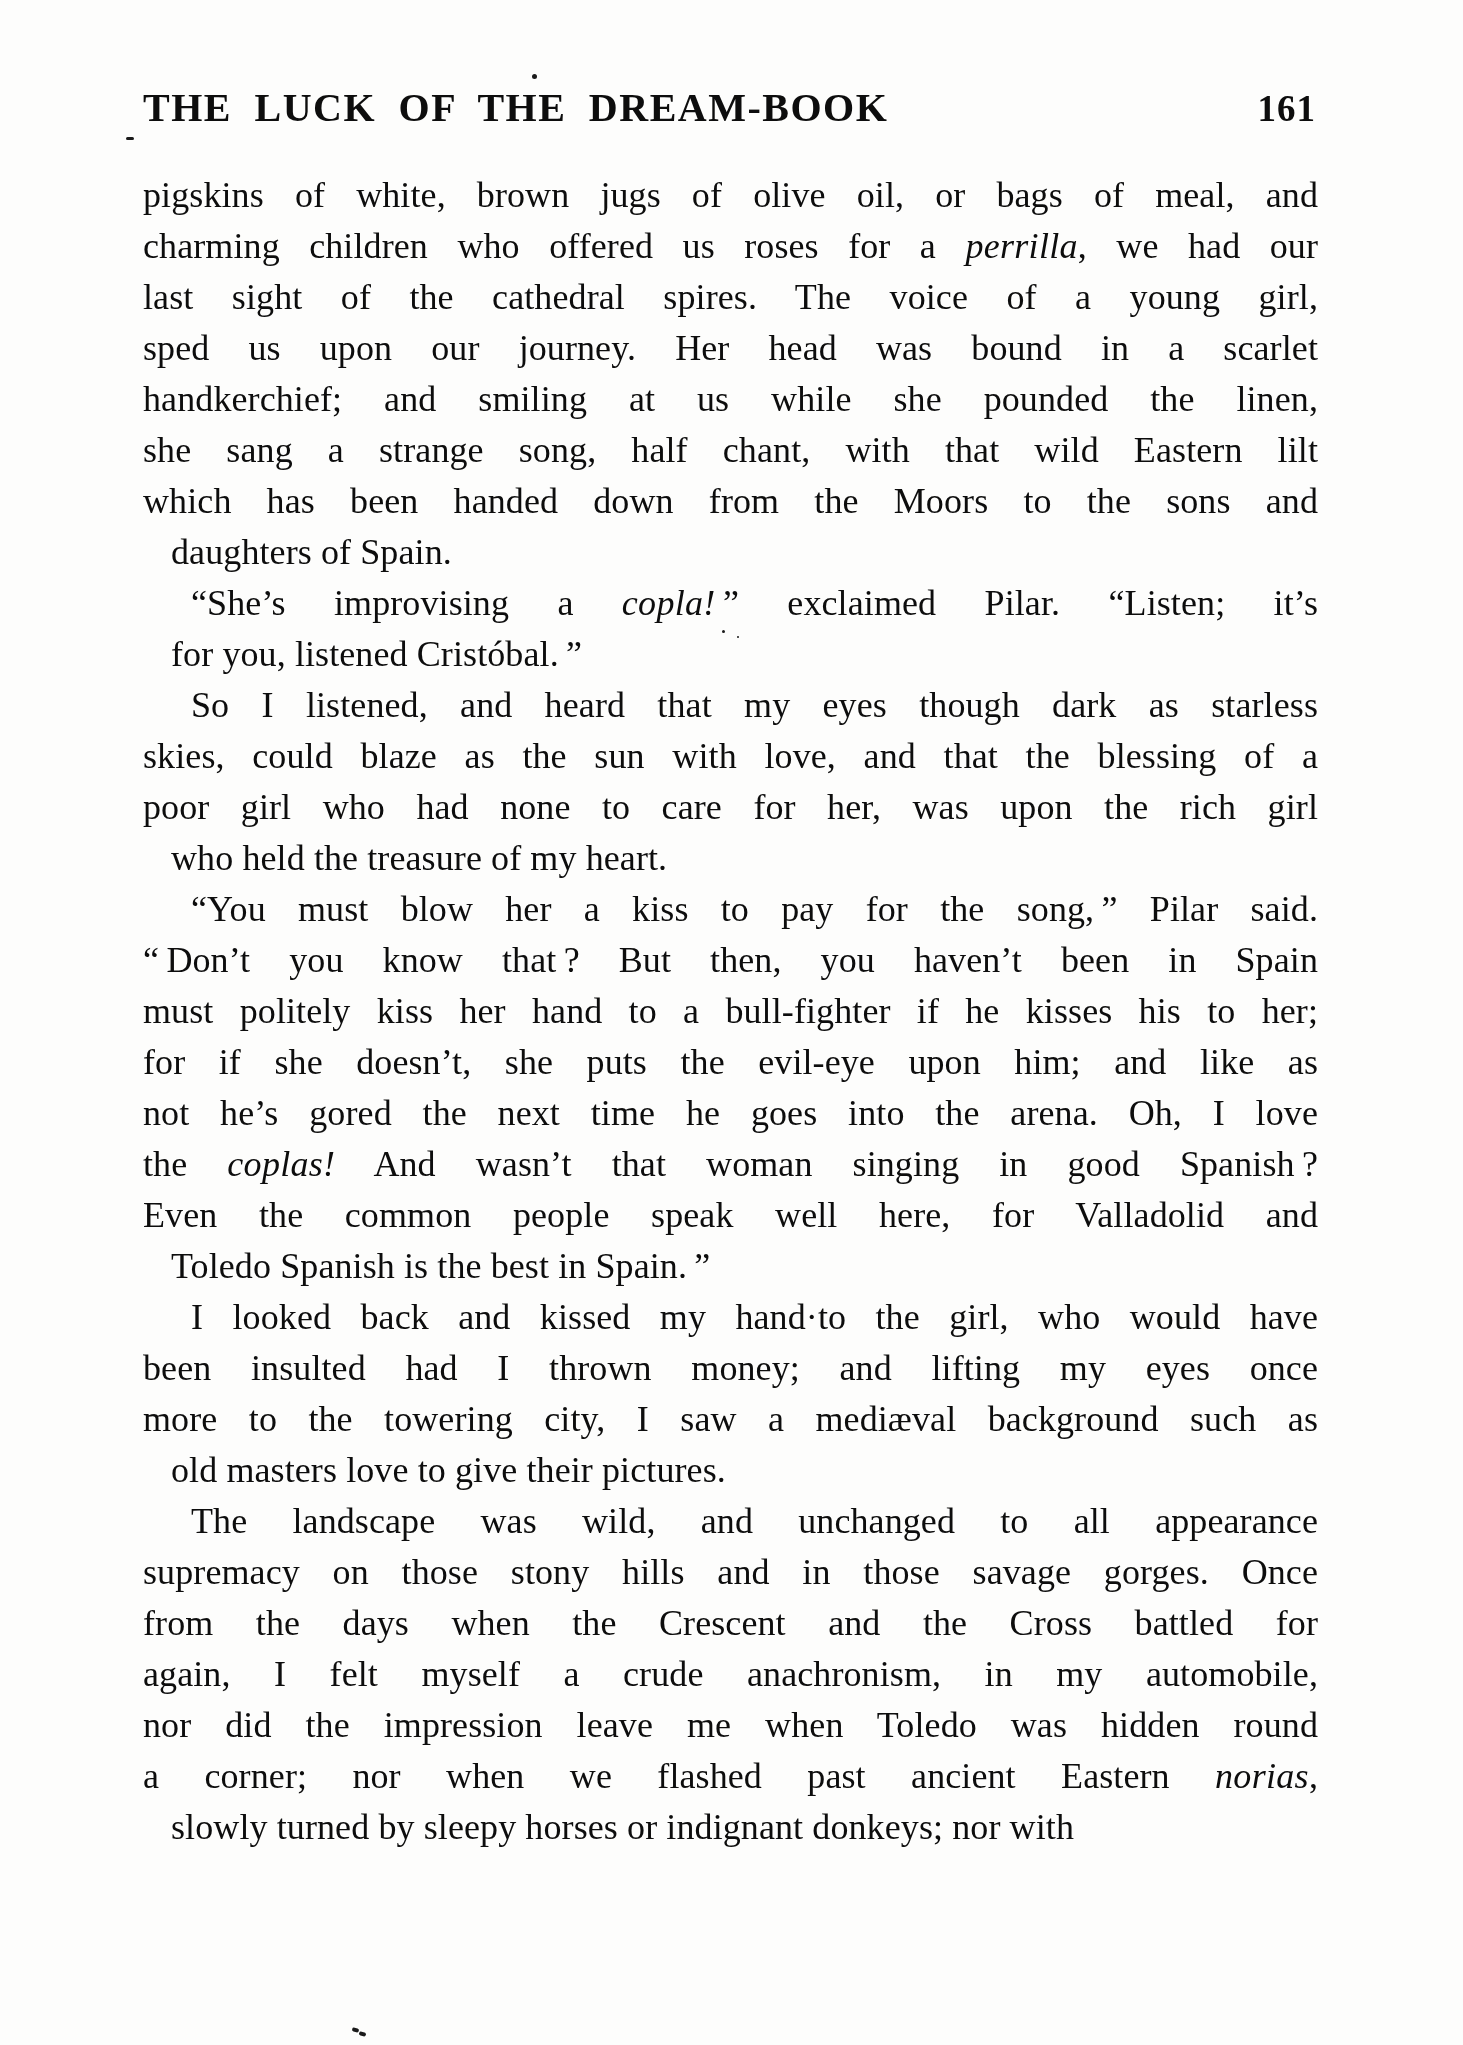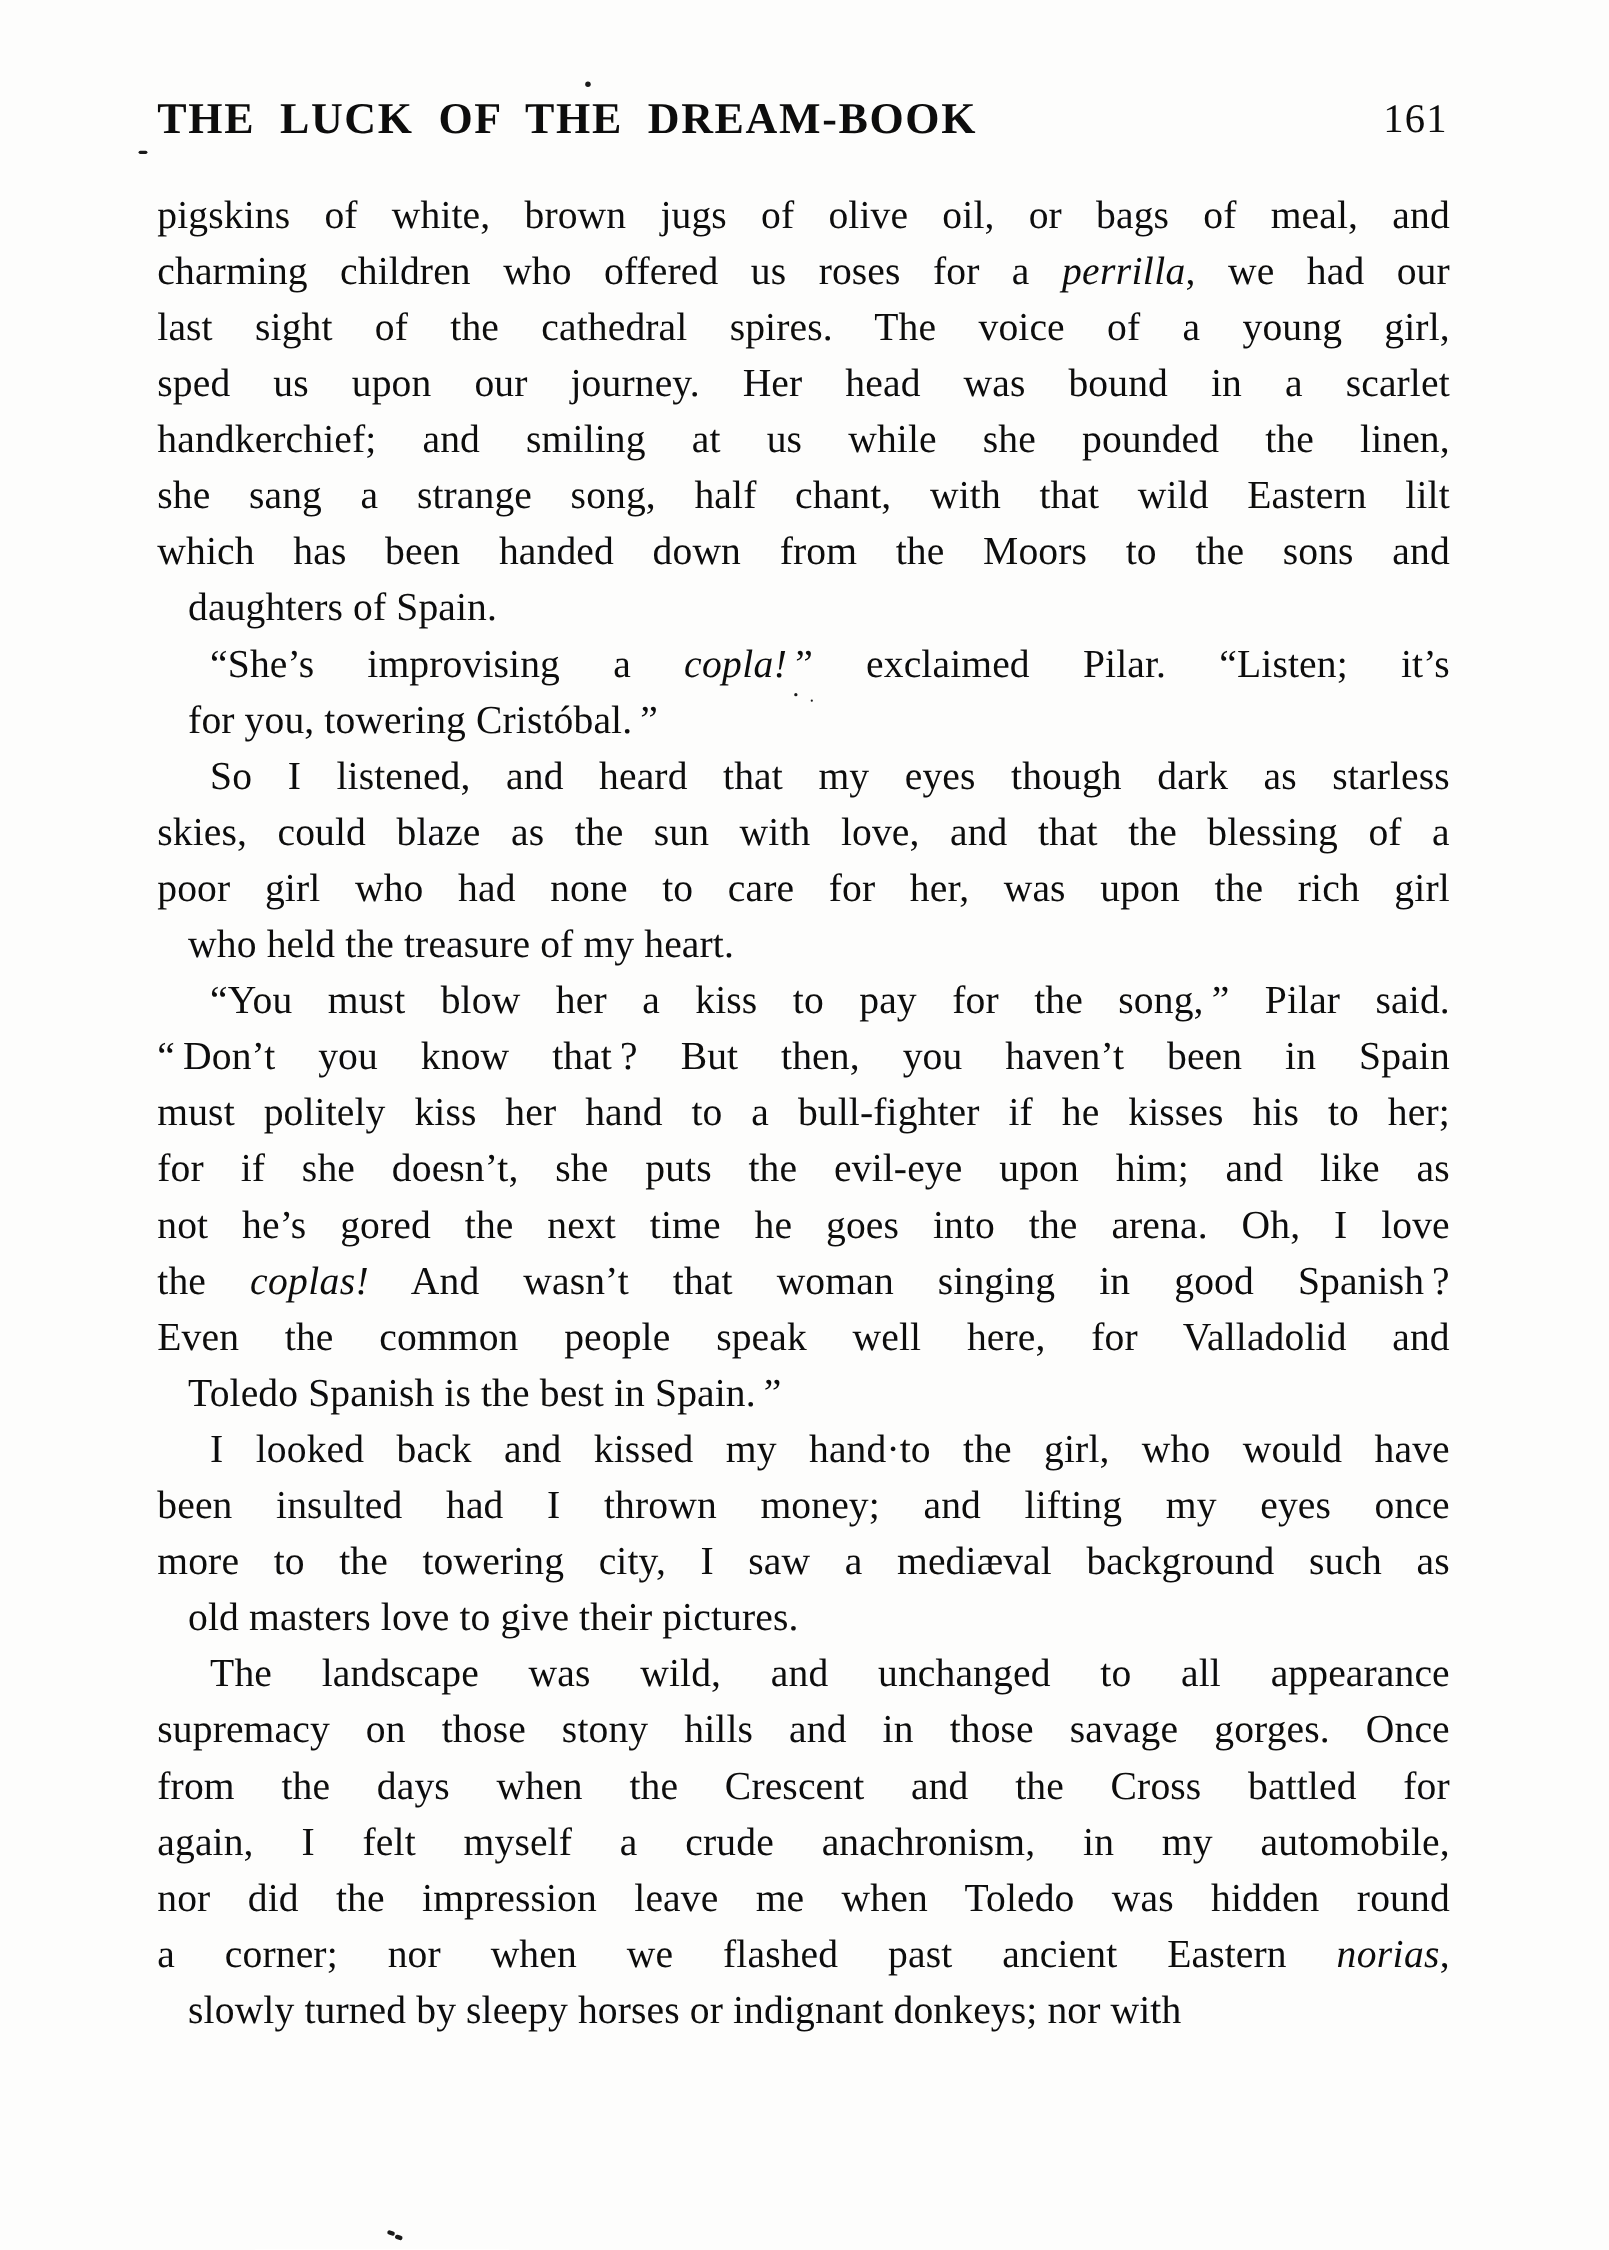--- a/index.html
+++ b/index.html
@@ -29,21 +29,21 @@
     font-weight: bold;
     letter-spacing: 1.5px;
     word-spacing: 11px;
     white-space: nowrap;
   }
   .page-number {
     position: absolute;
     right: 2px;
     top: 3px;
     font-size: 37px;
-    font-weight: normal;
+    font-weight: bold;
     letter-spacing: 1px;
   }
   .text-block {
     position: absolute;
     top: 170px;
     left: 143px;
     width: 1175px;
     font-size: 36px;
     line-height: 51px;
     letter-spacing: 0.1px;
@@ -82,21 +82,21 @@
         <div class="line">charming children who offered us roses for a <i>perrilla</i>, we had our</div>
         <div class="line">last sight of the cathedral spires. The voice of a young girl,</div>
         <div class="line">sped us upon our journey. Her head was bound in a scarlet</div>
         <div class="line">handkerchief; and smiling at us while she pounded the linen,</div>
         <div class="line">she sang a strange song, half chant, with that wild Eastern lilt</div>
         <div class="line">which has been handed down from the Moors to the sons and</div>
         <div class="line last">daughters of Spain.</div>
       </div>
       <div class="paragraph">
         <div class="line indent">“She’s improvising a <i>copla!</i> ” exclaimed Pilar. “Listen; it’s</div>
-        <div class="line last">for you, towering Cristóbal. ”</div>
+        <div class="line last">for you, listened Cristóbal. ”</div>
       </div>
       <div class="paragraph">
         <div class="line indent">So I listened, and heard that my eyes though dark as starless</div>
         <div class="line">skies, could blaze as the sun with love, and that the blessing of a</div>
         <div class="line">poor girl who had none to care for her, was upon the rich girl</div>
         <div class="line last">who held the treasure of my heart.</div>
       </div>
       <div class="paragraph">
         <div class="line indent">“You must blow her a kiss to pay for the song, ” Pilar said.</div>
         <div class="line">“ Don’t you know that ? But then, you haven’t been in Spain</div>

